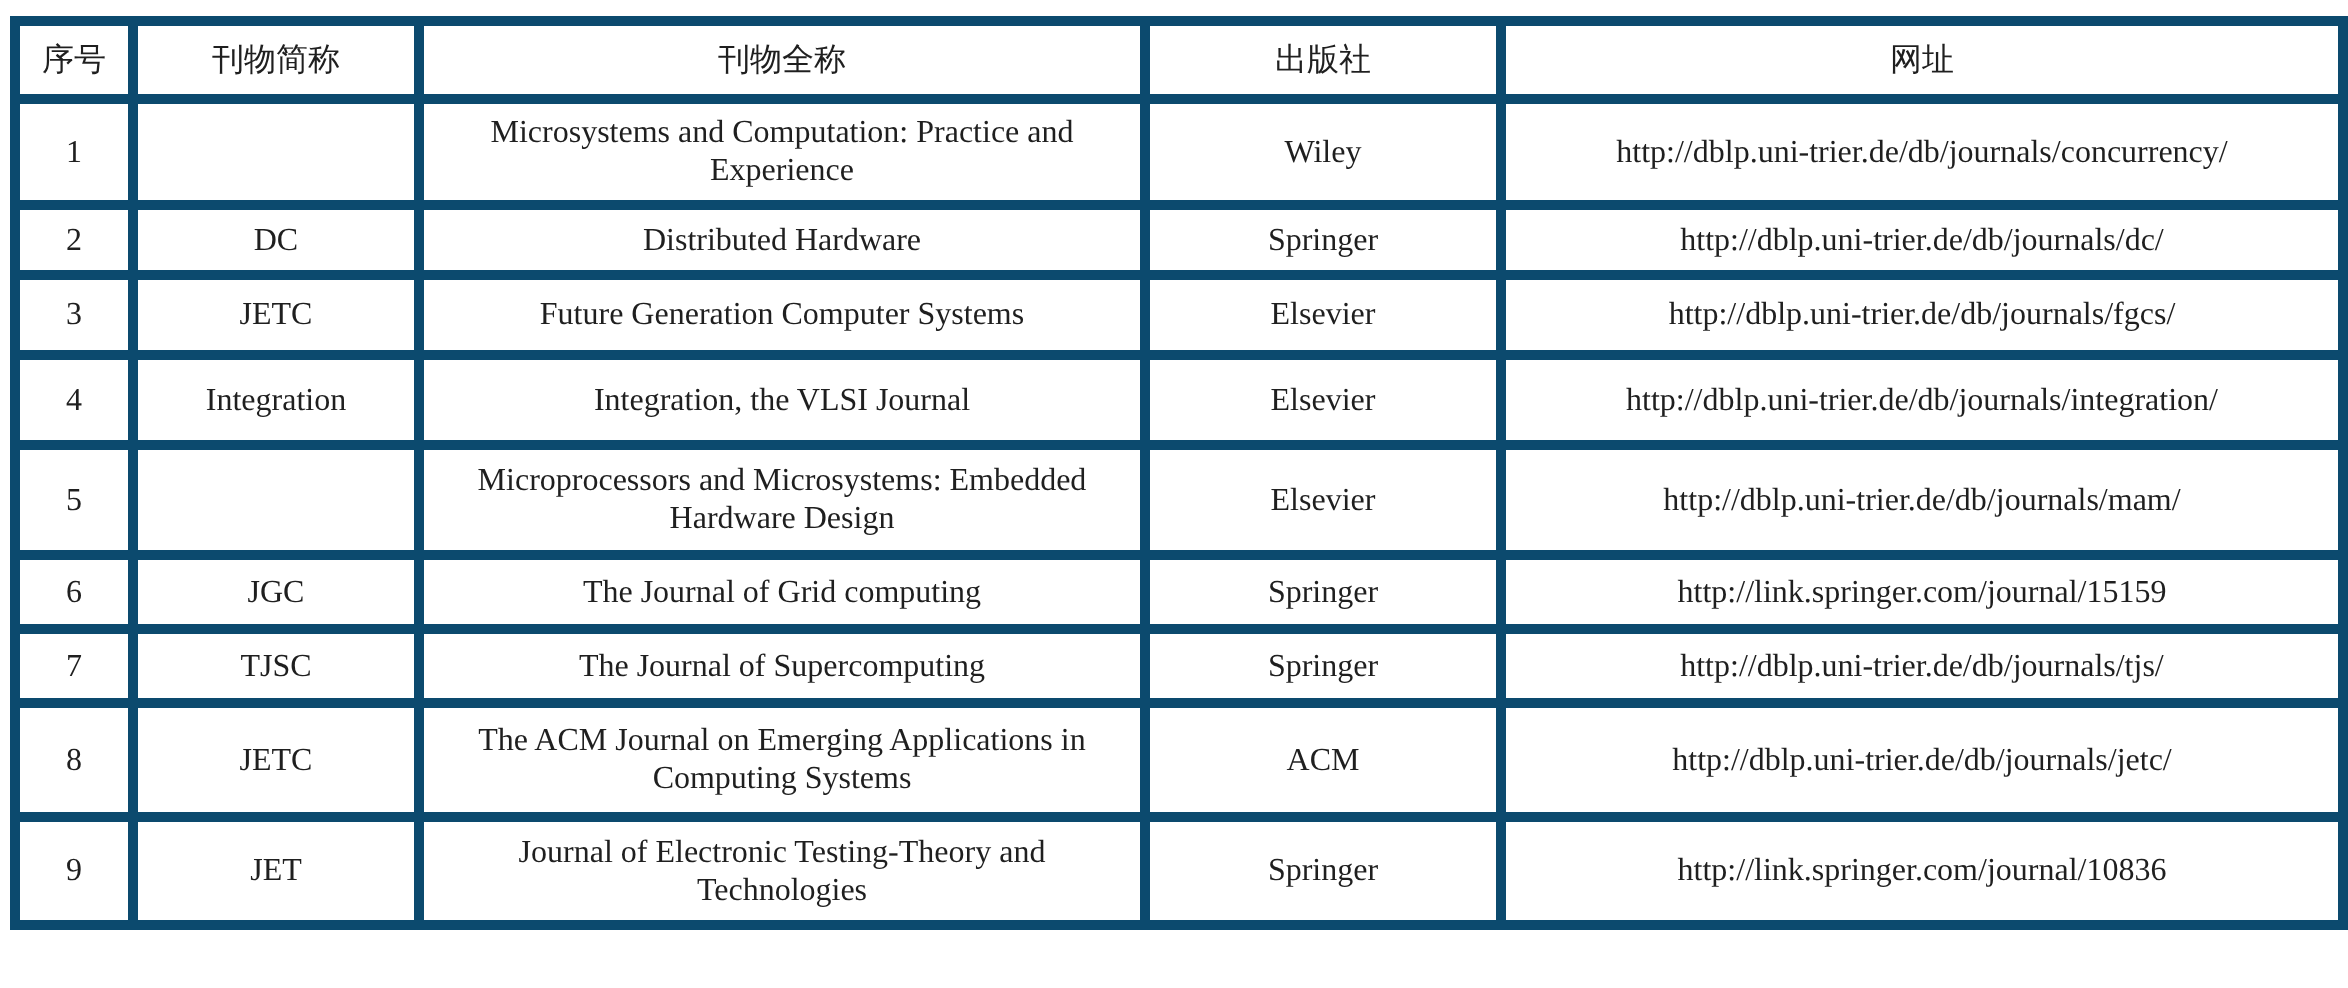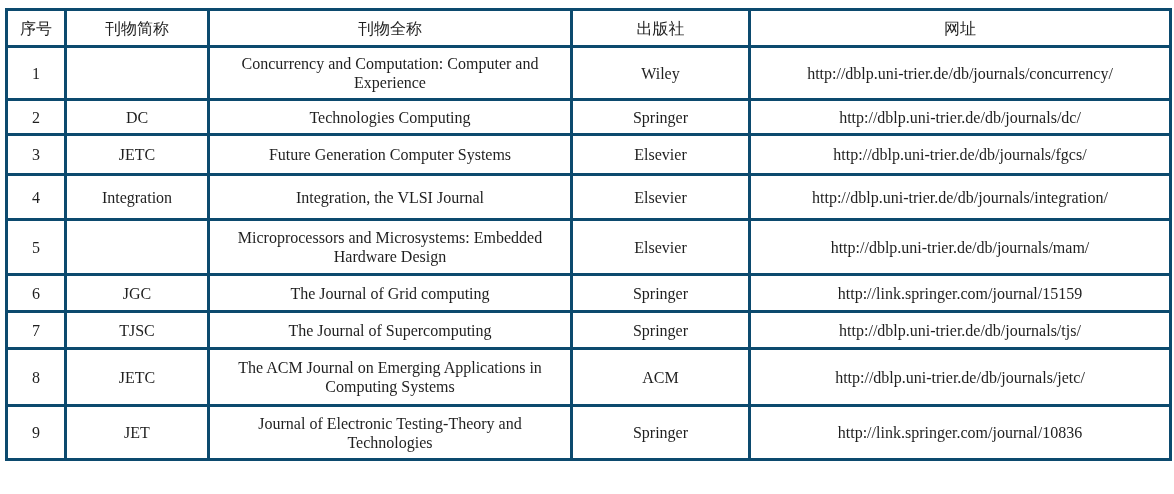--- a/index.html
+++ b/index.html
@@ -22,21 +22,21 @@
     position: absolute;
     left: 5px;
     top: 8px;
     width: 1164px;
     border-collapse: collapse;
     table-layout: fixed;
     background: #ffffff;
   }
   table.journal-table th,
   table.journal-table td {
-    border: 3px solid #0c4a6e;
+    border: 5px solid #0c4a6e;
     text-align: center;
     vertical-align: middle;
     font-size: 16px;
     font-weight: normal;
     line-height: 19px;
     padding: 2px 8px;
     white-space: pre-line;
     overflow: hidden;
     color: #1f1f1f;
   }
@@ -73,29 +73,29 @@
         <th>刊物简称</th>
         <th>刊物全称</th>
         <th>出版社</th>
         <th>网址</th>
       </tr>
     </thead>
     <tbody>
       <tr class="rh-1">
         <td>1</td>
         <td></td>
-        <td>Concurrency and Computation: Computer and
+        <td>Microsystems and Computation: Practice and
 Experience</td>
         <td>Wiley</td>
         <td>http://dblp.uni-trier.de/db/journals/concurrency/</td>
       </tr>
       <tr class="rh-2">
         <td>2</td>
         <td>DC</td>
-        <td>Technologies Computing</td>
+        <td>Distributed Hardware</td>
         <td>Springer</td>
         <td>http://dblp.uni-trier.de/db/journals/dc/</td>
       </tr>
       <tr class="rh-3">
         <td>3</td>
         <td>JETC</td>
         <td>Future Generation Computer Systems</td>
         <td>Elsevier</td>
         <td>http://dblp.uni-trier.de/db/journals/fgcs/</td>
       </tr>

